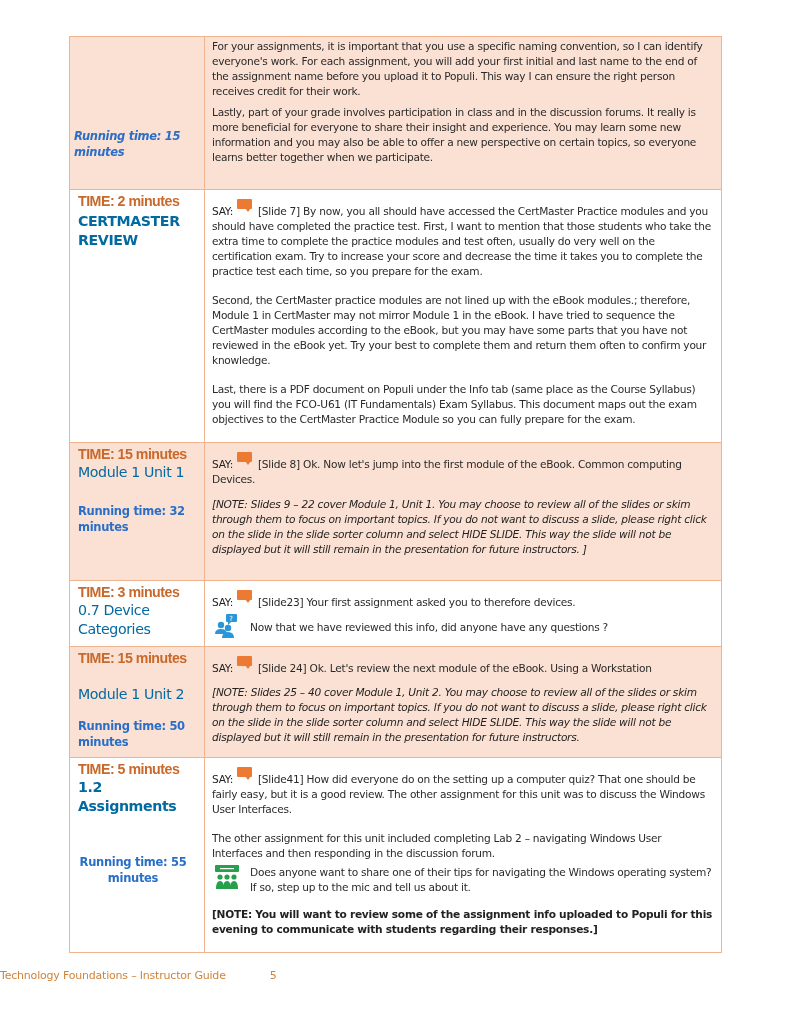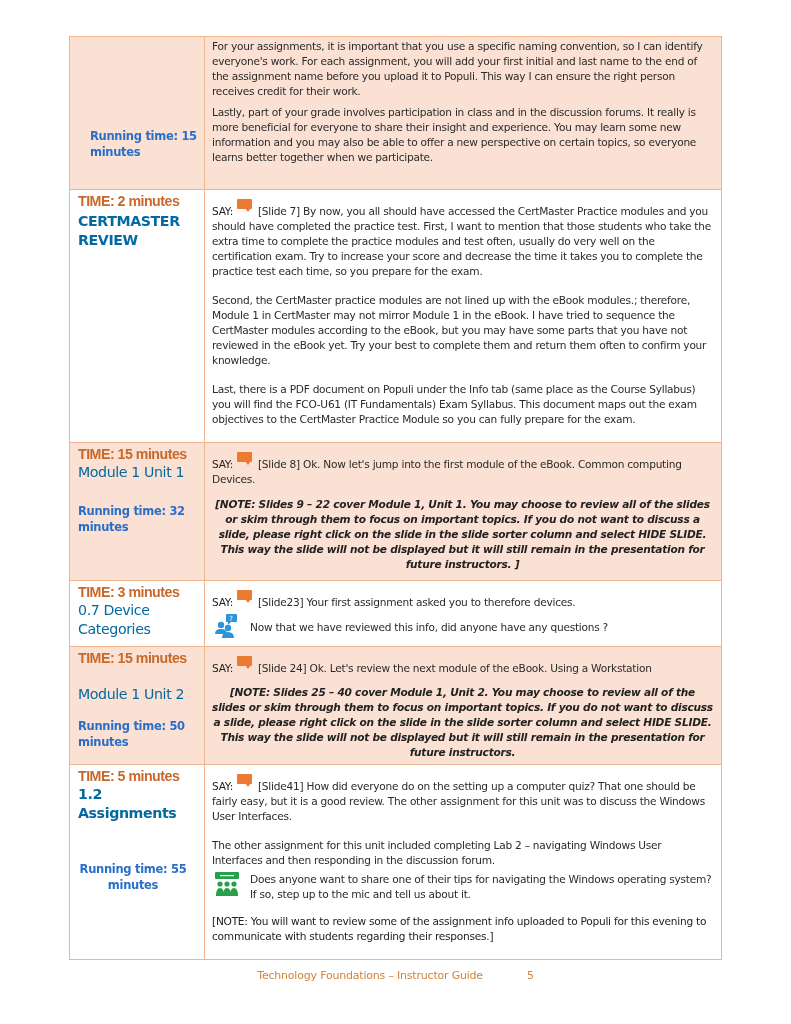--- a/index.html
+++ b/index.html
@@ -24,41 +24,41 @@
     .gap { height: 14px; }
     .gap-s { height: 6px; }
     .say { font-weight: normal; color: #222; }
     .say-icon { display: inline-block; width: 15px; height: 13px; position: relative;
                 vertical-align: 3px; margin: 0 6px 0 4px; }
     .say-icon::before { content: ""; position: absolute; left: 0; top: 0; width: 15px; height: 10px;
                         background: #ec7a33; border-radius: 1px; }
     .say-icon::after { content: ""; position: absolute; left: 8px; top: 9px; width: 0; height: 0;
                        border-left: 3px solid transparent; border-right: 3px solid transparent;
                        border-top: 4px solid #ec7a33; }
-    .note { font-weight: bold; font-style: italic; color: #222; text-align: center; }
-    .note-plain { font-weight: normal; color: #222; }
+    .note { font-weight: normal; font-style: italic; color: #222; }
+    .note-plain { font-weight: bold; color: #222; }
     .icon-row { display: flex; align-items: flex-start; margin-top: 4px; }
     .people-icon { width: 26px; flex: 0 0 26px; margin-right: 10px; margin-left: 2px; }
-    .footer { position: absolute; top: 969px; left: 0; width: 791px; text-align: center;
+    .footer { position: absolute; top: 969px; left: 0; width: 791px; 
               font-size: 11px; color: #d0843a; letter-spacing: -0.2px; }
     .footer .page { margin-left: 44px; }
   </style>
 </head>
 <body>
 
 <table class="guide-table">
   <colgroup>
       <col class="col-left">
       <col class="col-right">
     </colgroup>
 
   <tbody>
       <tr class="row-tan" style="height:153px">
     <td class="left-cell">
-      <div class="running" style="position:absolute; left:20px; top:91px; width:120px;">Running time: 15 minutes</div>
+      <div class="running" style="position:absolute; left:4px; top:91px; width:120px;font-style:italic;">Running time: 15 minutes</div>
     </td>
     <td class="right-cell" style="padding-top:2px !important">
       <p>For your assignments, it is important that you use a specific naming convention, so I can identify everyone's work. For each assignment,  you will add your first initial and last name to the end of the assignment name before you upload it to Populi. This way I can ensure the right person receives credit for their work.</p>
       <div class="gap-s"></div>
       <p>Lastly, part of your grade involves participation in class and in the discussion forums. It really is more beneficial for everyone to share their insight and experience. You may learn some new information and you may also be able to offer a new perspective on certain topics, so everyone learns better together when we participate.</p>
     </td>
   </tr>
 
   <tr class="row-white" style="height:253px">
     <td class="left-cell">

